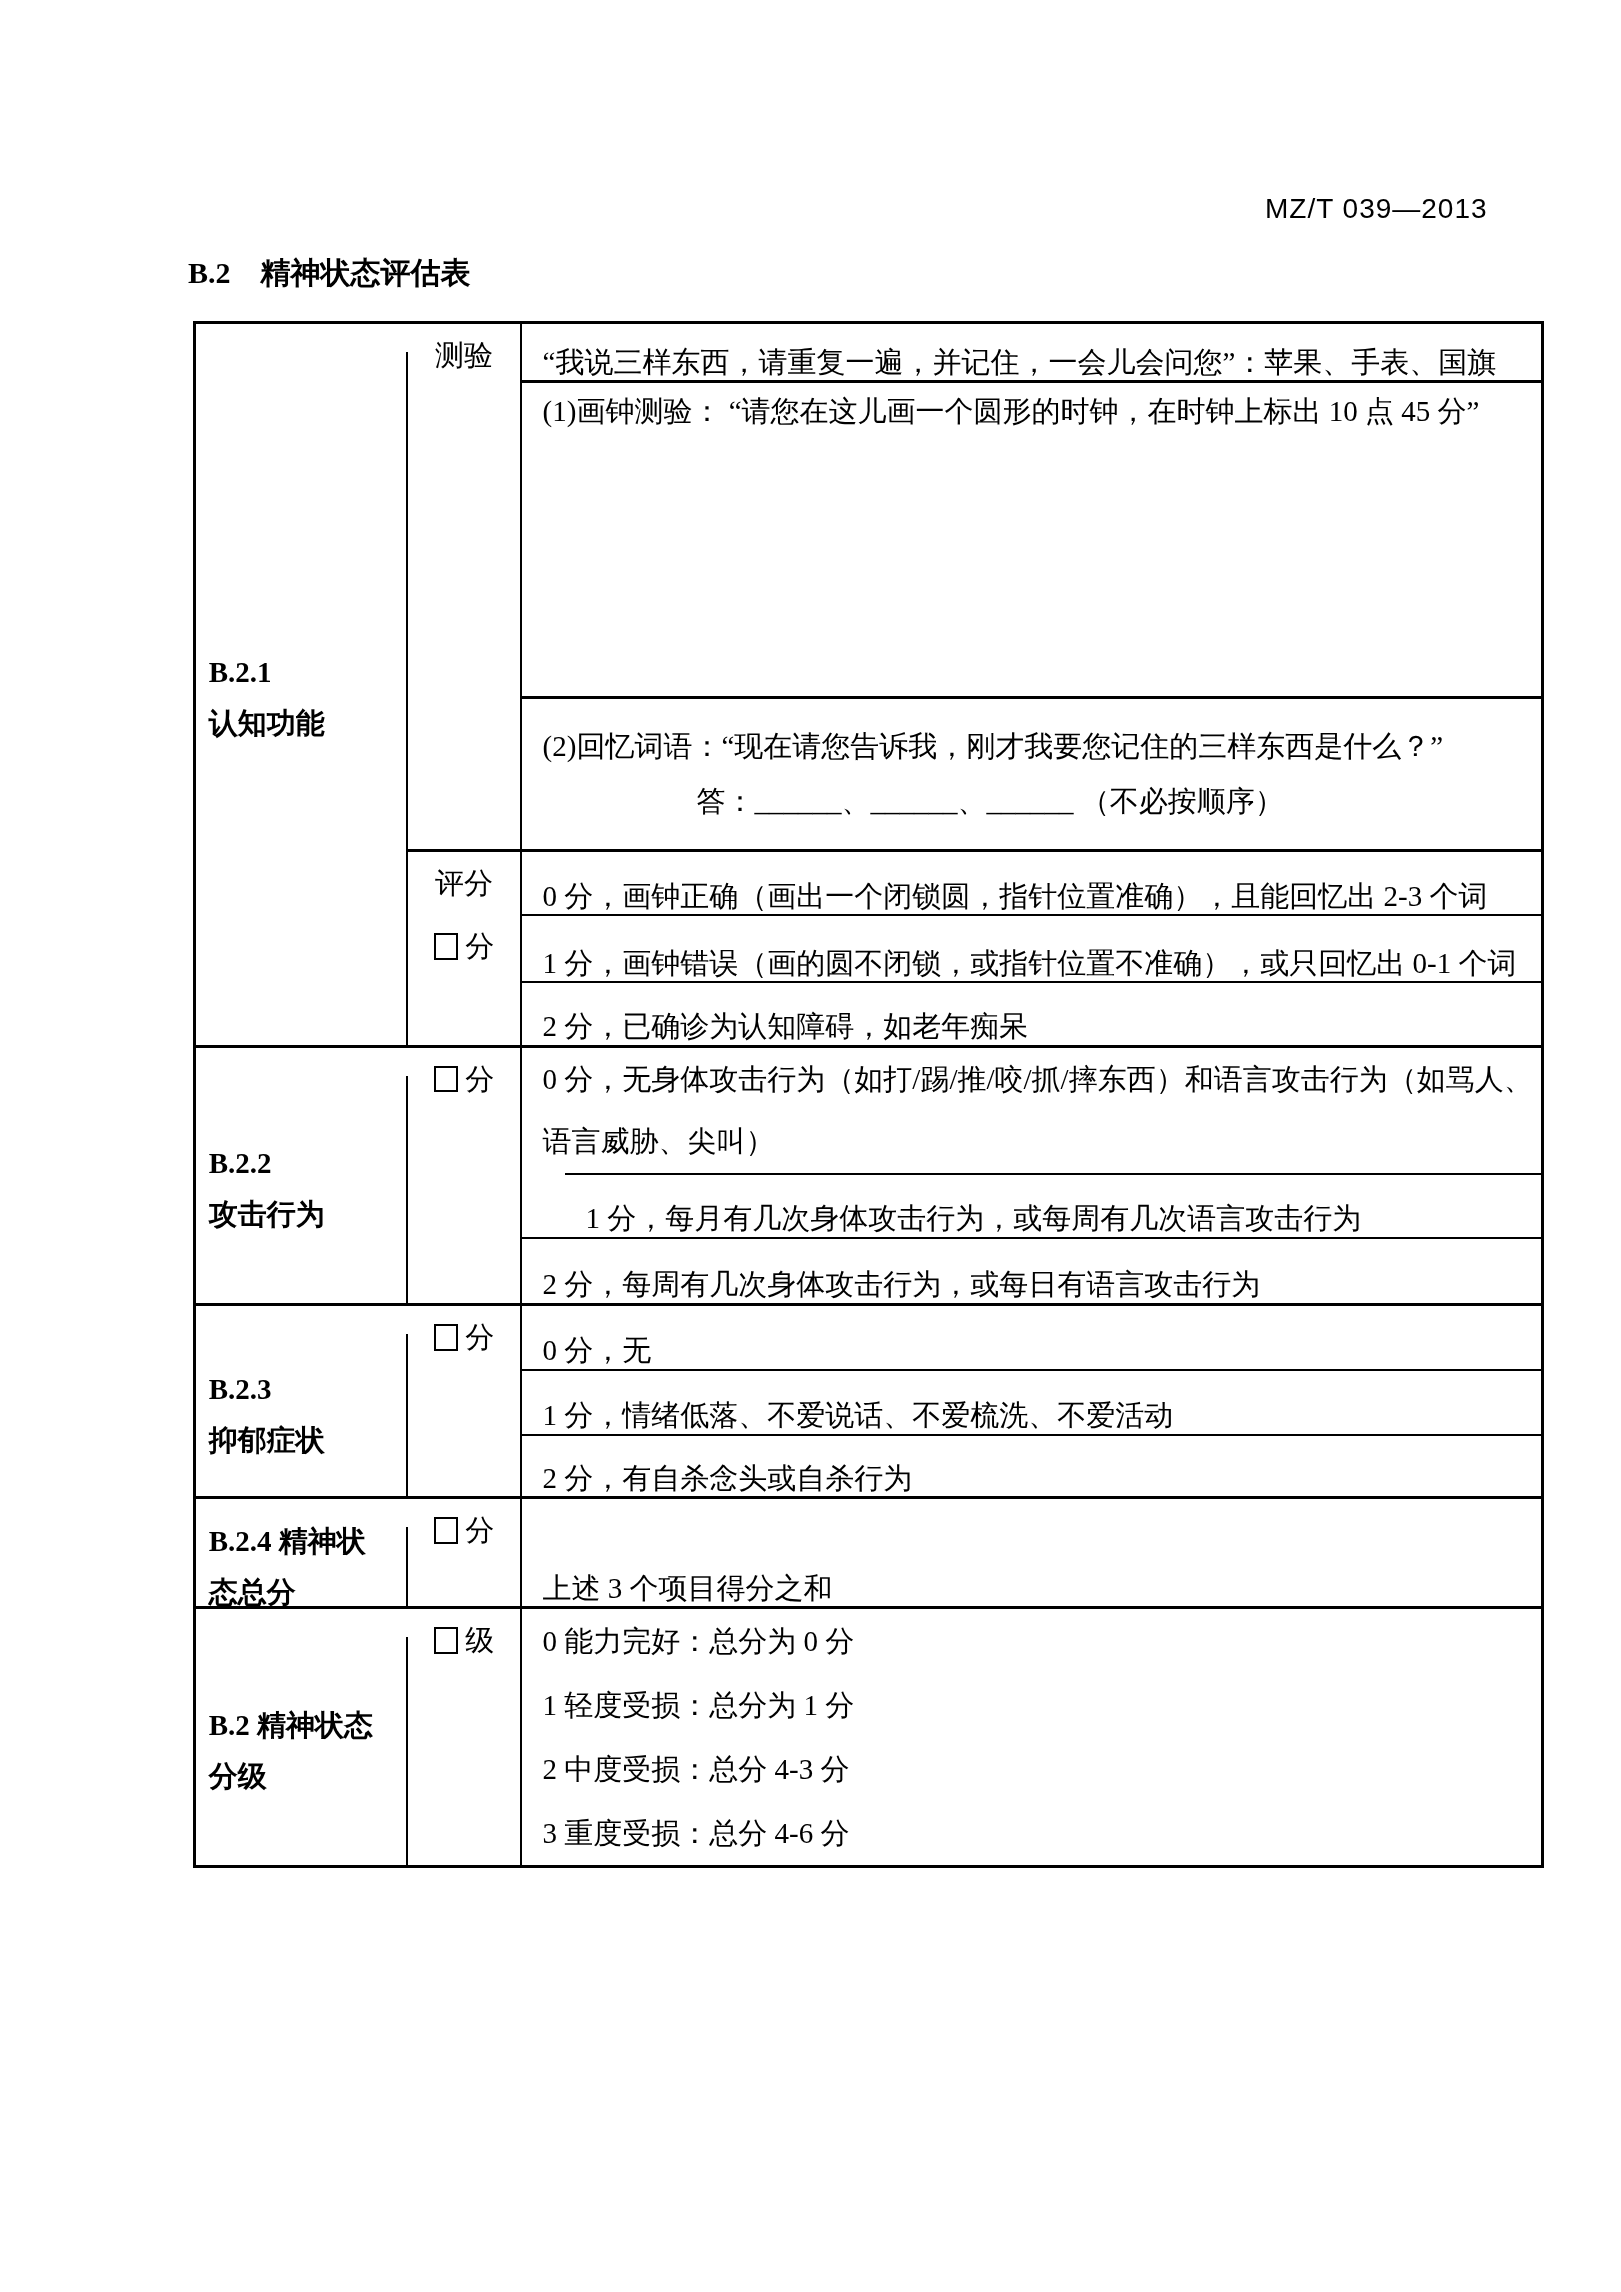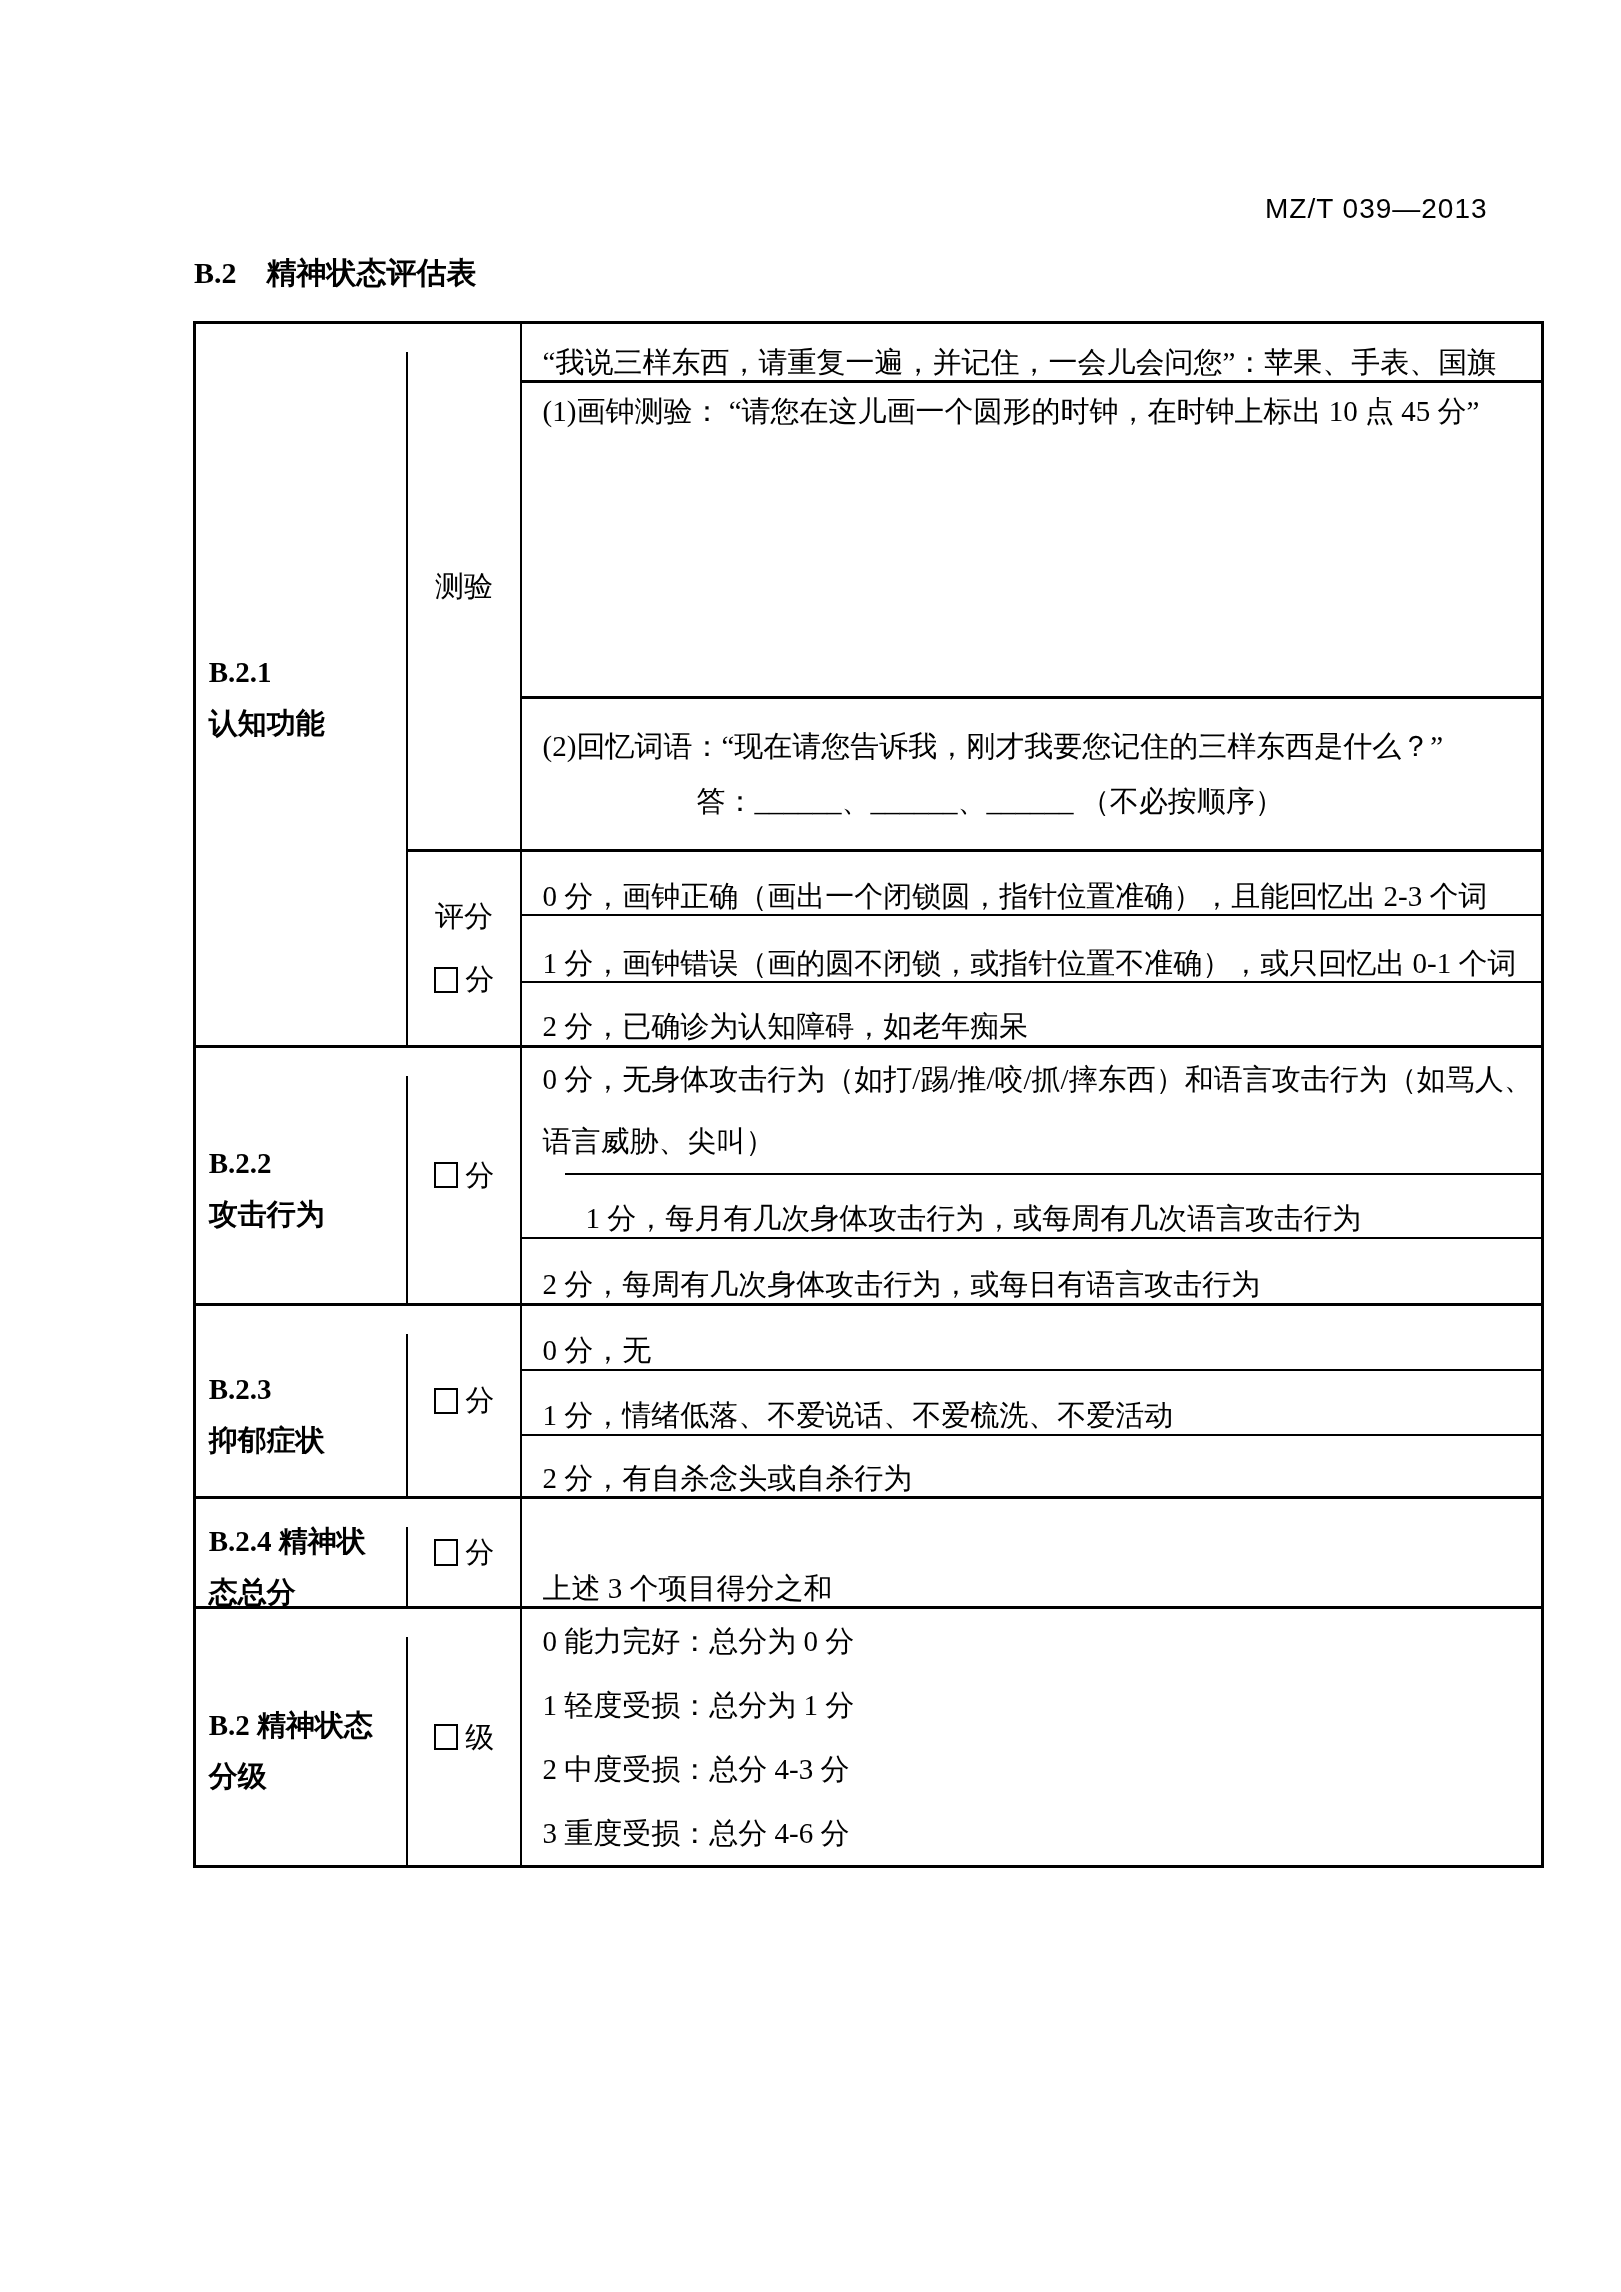--- a/index.html
+++ b/index.html
@@ -6,39 +6,39 @@
   .page {
     position:relative; width:1621px; height:1907px; background:#fff;
     color:#000; font-family:"Liberation Serif","DejaVu Serif",serif;
   }
   .doccode {
     position:absolute; left:1265px; top:193px;
     font-family:"Liberation Sans","DejaVu Sans",sans-serif;
     font-size:28px; letter-spacing:1px; font-weight:500;
   }
   .heading {
-    position:absolute; left:194px; top:253px;
+    position:absolute; left:188px; top:253px;
     font-size:30px; font-weight:bold; white-space:pre;
   }
   .tbl {
     position:absolute; left:193px; top:321px; width:1351px; height:1547px;
     border:3.9px solid #000; box-sizing:border-box;
     display:flex; flex-direction:column; font-size:29px; line-height:1.25;
   }
   .sec { display:flex; box-sizing:border-box; }
   .bt4 { border-top:3.9px solid #000; }
   .bt2 { border-top:2px solid #000; }
   .c1 {
     width:212px; flex:0 0 212px; border-right:2px solid #000;
     display:flex; flex-direction:column; justify-content:center;
     padding-left:12.7px; font-weight:bold; line-height:51px; box-sizing:border-box;margin-top:28px;
   }
   .c2 {
     width:114px; flex:0 0 114px; border-right:2px solid #000;
-    display:flex; flex-direction:column; justify-content:center; align-items:center;
+    display:flex; flex-direction:column; align-items:center;
     text-align:center; line-height:63px; box-sizing:border-box;
   }
   .rightwrap { flex:1; display:flex; flex-direction:column; box-sizing:border-box; }
   .band { display:flex; box-sizing:border-box; }
   .c3 { flex:1; display:flex; flex-direction:column; box-sizing:border-box; min-width:0; }
   .row {
     display:flex; align-items:flex-end; padding-left:20.6px; box-sizing:border-box;
     white-space:nowrap; overflow:hidden;
   }
   .row.top { align-items:flex-start; padding-top:9.8px; }

